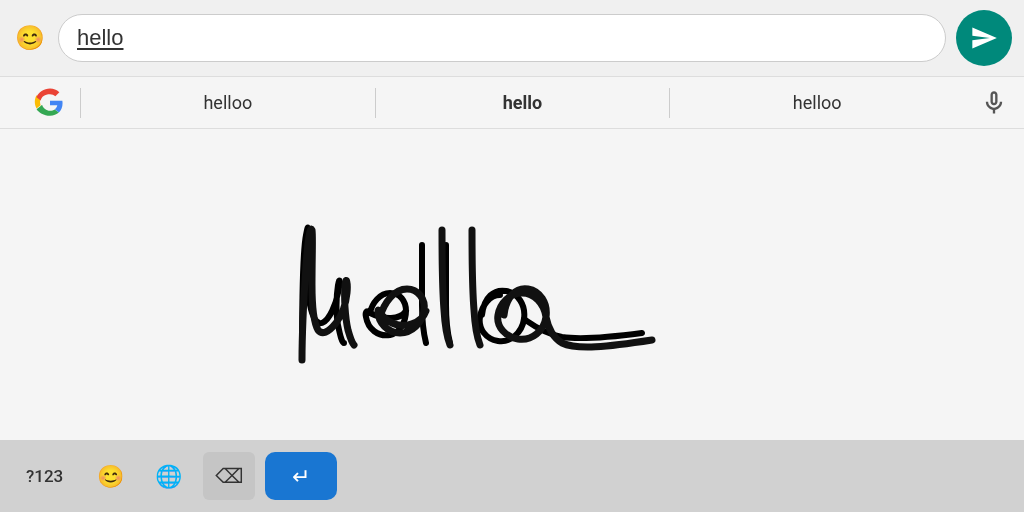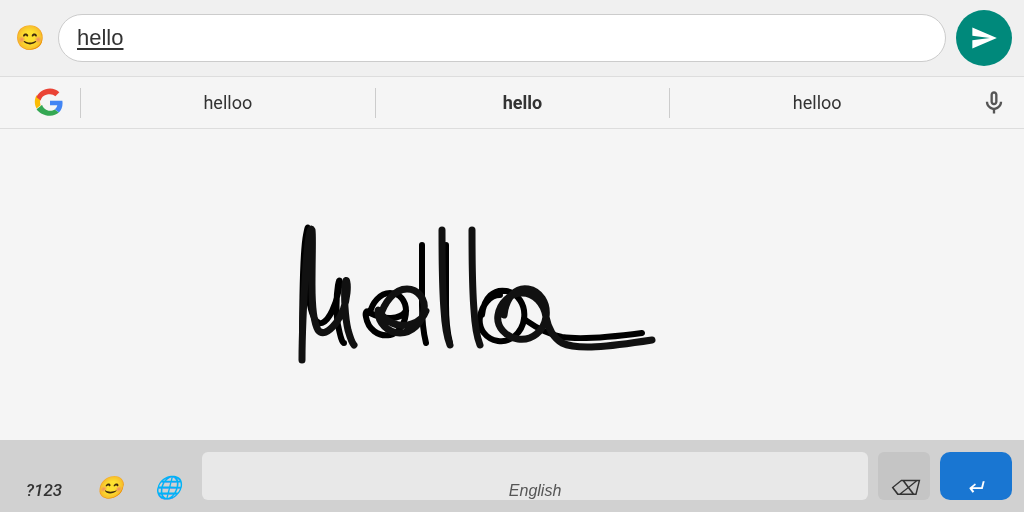--- a/index.html
+++ b/index.html
@@ -134,26 +134,25 @@
       background: #d1d1d1;
       height: 72px;
       display: flex;
       align-items: center;
       padding: 0 12px;
       gap: 10px;
     }
 
     .kb-btn {
       display: flex;
-      align-items: flex-end;
+      align-items: center;
       justify-content: center;
       cursor: pointer;
       border-radius: 6px;
       height: 48px;
-      font-style: italic;
     }
 
     .kb-btn-numbers {
       padding: 0 14px;
       font-size: 17px;
       color: #333;
       font-weight: 500;
     }
 
     .kb-btn-icon {
@@ -271,22 +270,19 @@
 <div class="keyboard-bar">
   <div class="kb-btn kb-btn-numbers">
     <span>?123</span>
   </div>
   <div class="kb-btn kb-btn-icon">
     <span>😊</span>
   </div>
   <div class="kb-btn kb-btn-icon">
     <span>🌐</span>
   </div>
-  <button class="kb-btn kb-spacebar">
-    <span>English</span>
-  </button>
   <div class="kb-btn kb-btn-delete">
     <span>⌫</span>
   </div>
   <div class="kb-btn kb-btn-enter">
     <span>↵</span>
   </div>
 </div>
 
 </body></html>

